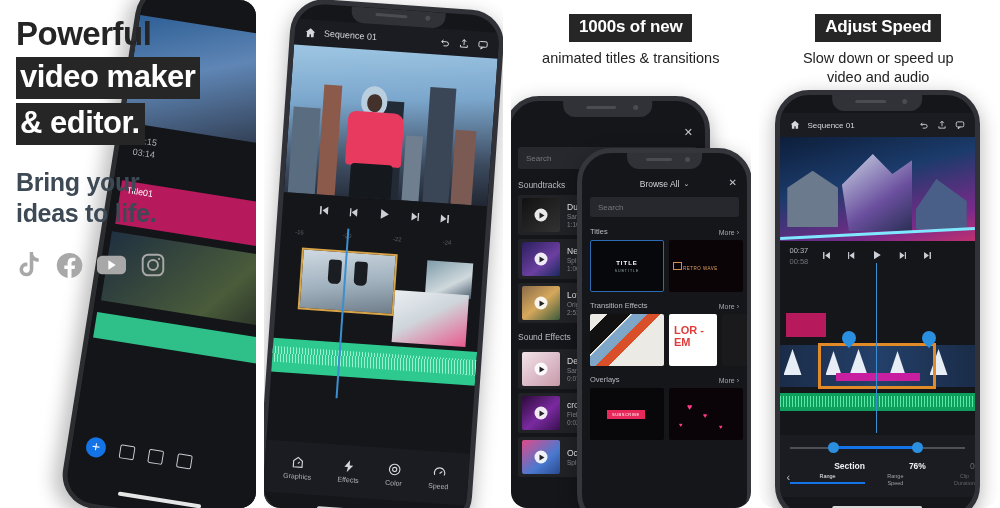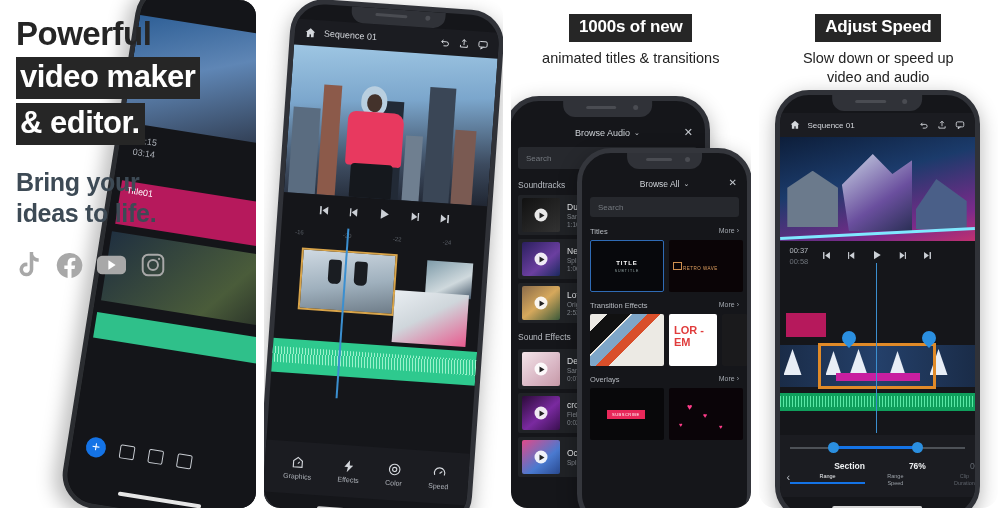--- a/index.html
+++ b/index.html
@@ -242,21 +242,21 @@
     left: 66px; top: 148px; width: 175px; height: 380px; z-index: 4;
     border-color: #34363c;
   }
   .ba2-head {
     position: absolute; top: 20px; left: 0; right: 0; height: 22px;
     display: flex; align-items: center; justify-content: center;
     color: #cfd3d8; font-size: 8.5px;
   }
   .sec2 { position: absolute; left: 8px; right: 8px; }
   .sec2 .hd {
-    display: flex; align-items: flex-start; justify-content: space-between;
+    display: flex; align-items: flex-end; justify-content: space-between;
     color: #b7bbc1; font-size: 7.5px; margin-bottom: 4px; gap: 10px;
   }
   .sec2 .row { display: flex; gap: 5px; align-items: flex-end; }
   .card { height: 52px; border-radius: 2px; flex: none; position: relative; overflow: hidden; }
 
   
   .p4-phone {
     left: 16px; top: 90px; width: 205px; height: 430px;
   }
   .preview4 {
@@ -541,24 +541,20 @@
   <div class="panel">
     <div class="cap">
       <span class="cap-badge">1000s of new</span>
       <div class="cap-sub">
         <div>animated titles &amp; transitions</div>
       </div>
     </div>
 
     <div class="phone p3-phone">
       <div class="notch"></div>
-      <div class="ba-head">
-        <span>Browse Audio</span>
-        <span style="margin-left:4px;font-size:7px;">⌄</span>
-      </div>
       <div class="ba-close">✕</div>
       <div class="searchbox">Search</div>
 
       <div class="sec-head" style="top:76px;">
         <span>Soundtracks</span>
         <span class="more">More ›</span>
       </div>
       <div class="arow" style="top:94px;">
         <div class="thumb" style="background:linear-gradient(140deg,#111,#333);">
             <div class="play"></div>

